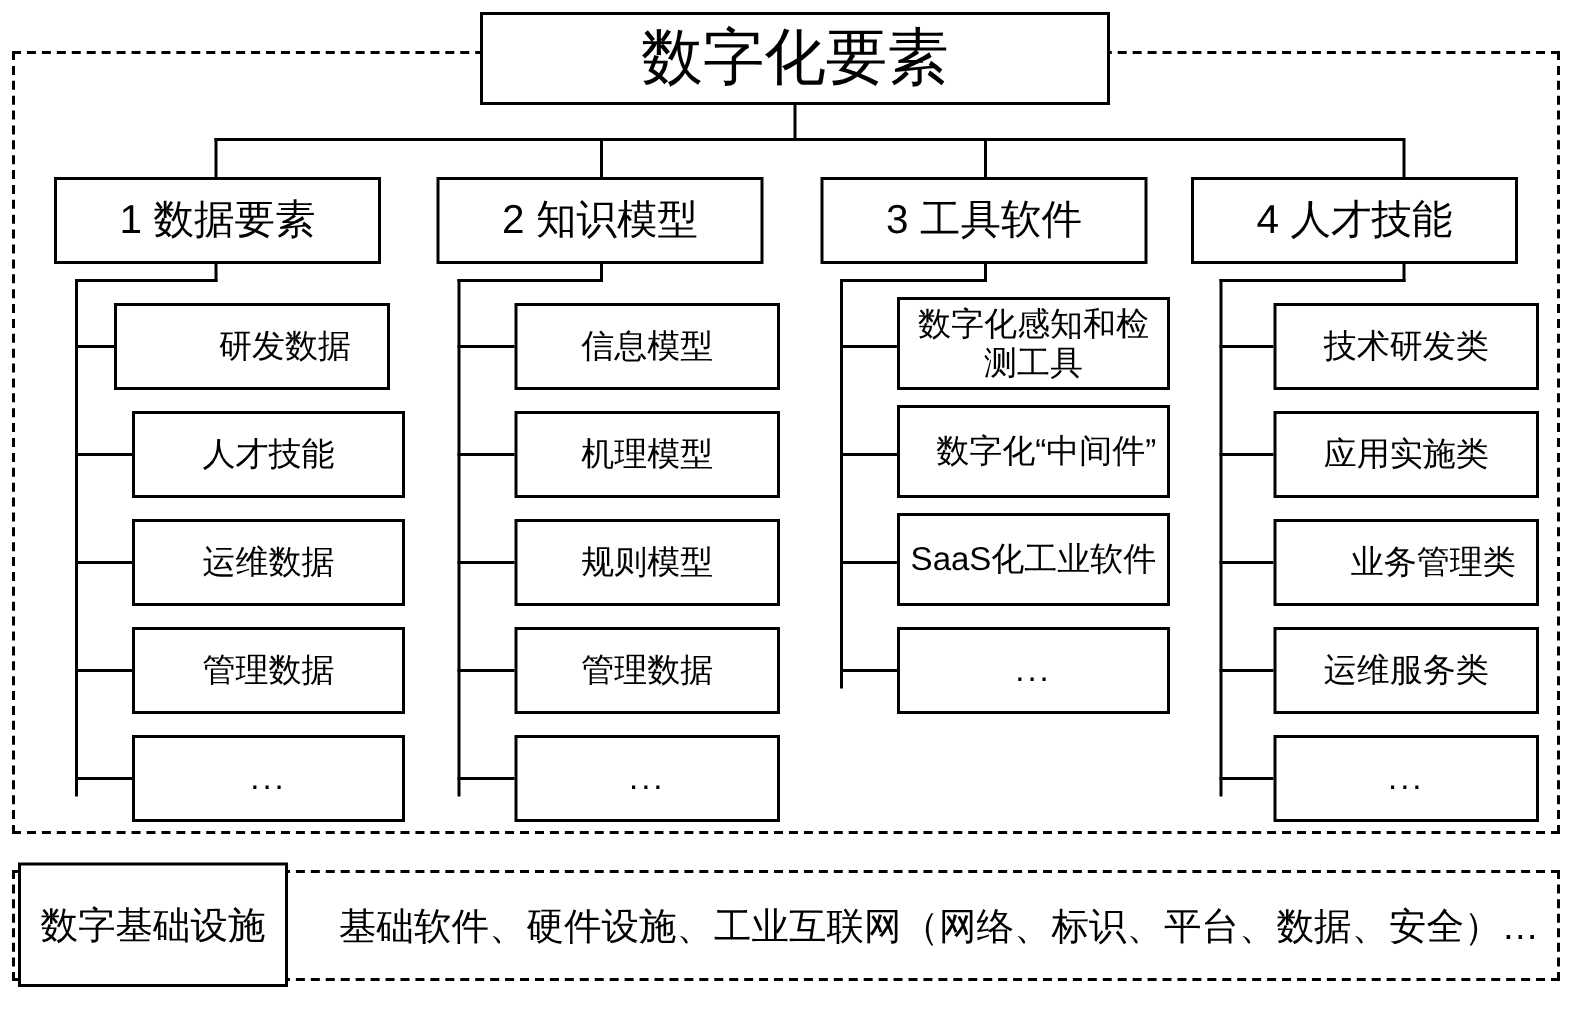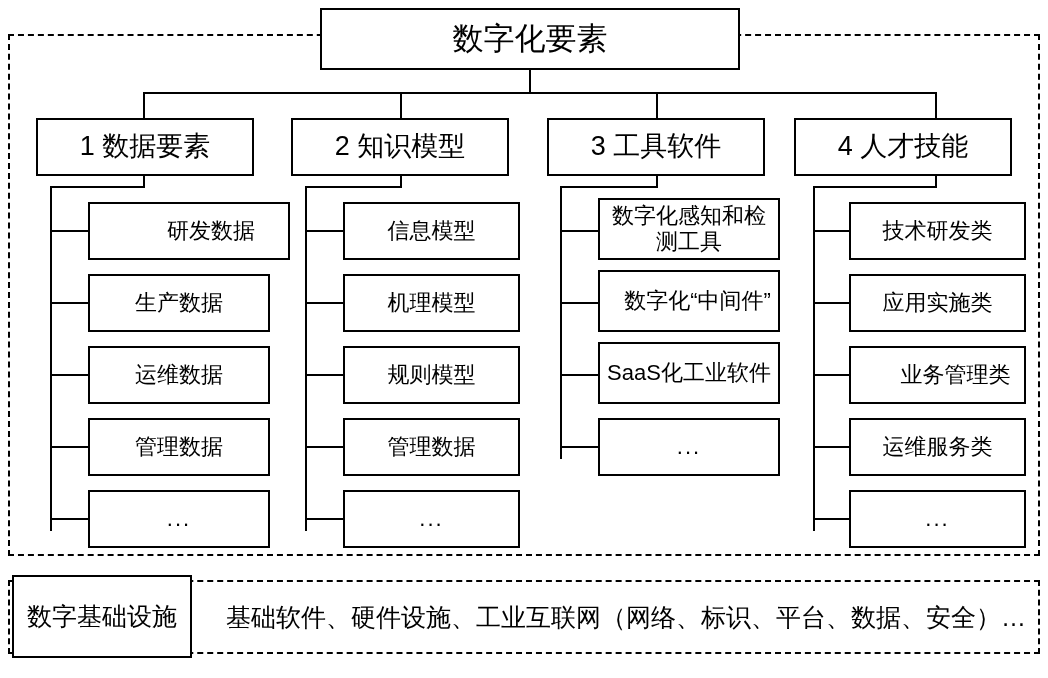--- a/index.html
+++ b/index.html
@@ -23,21 +23,21 @@
     box-sizing: border-box;
     border: 2px solid #000000;
     background: #ffffff;
     display: flex;
     align-items: center;
     justify-content: center;
     text-align: center;
     line-height: 1.15;
   }
   .title-box {
-    font-size: 31px;
+    font-size: 41px;
     text-align: right;
   }
   .cat-box {
     font-size: 27px;
   }
   .item-box {
     font-size: 22px;
     padding: 0 4px;
   }
   .item-box.two-line {
@@ -111,25 +111,25 @@
   </div>
   <div class="line-v" style="left:143px; top:176px; height:12px;"></div>
   <div class="line-v" style="left:50px; top:186px; height:345px;"></div>
   <div class="line-h" style="left:50px; top:186px; width:95px;"></div>
   <div class="line-h" style="left:50px; top:230px; width:40px;"></div>
   <div class="line-h" style="left:50px; top:302px; width:40px;"></div>
   <div class="line-h" style="left:50px; top:374px; width:40px;"></div>
   <div class="line-h" style="left:50px; top:446px; width:40px;"></div>
   <div class="line-h" style="left:50px; top:518px; width:40px;"></div>
 
-  <div class="box item-box" style="left:88px; top:202px; width:202px; height:58px;padding-left:48px;">
+  <div class="box item-box" style="left:76px; top:202px; width:184px; height:58px;padding-left:48px;">
     <span>研发数据</span>
   </div>
   <div class="box item-box" style="left:88px; top:274px; width:182px; height:58px;">
-    <span>生产数据</span>
+    <span>人才技能</span>
   </div>
   <div class="box item-box" style="left:88px; top:346px; width:182px; height:58px;">
     <span>运维数据</span>
   </div>
   <div class="box item-box" style="left:88px; top:418px; width:182px; height:58px;">
     <span>管理数据</span>
   </div>
   <div class="box item-box" style="left:88px; top:490px; width:182px; height:58px;">
     <span class="dots">...</span>
   </div>

